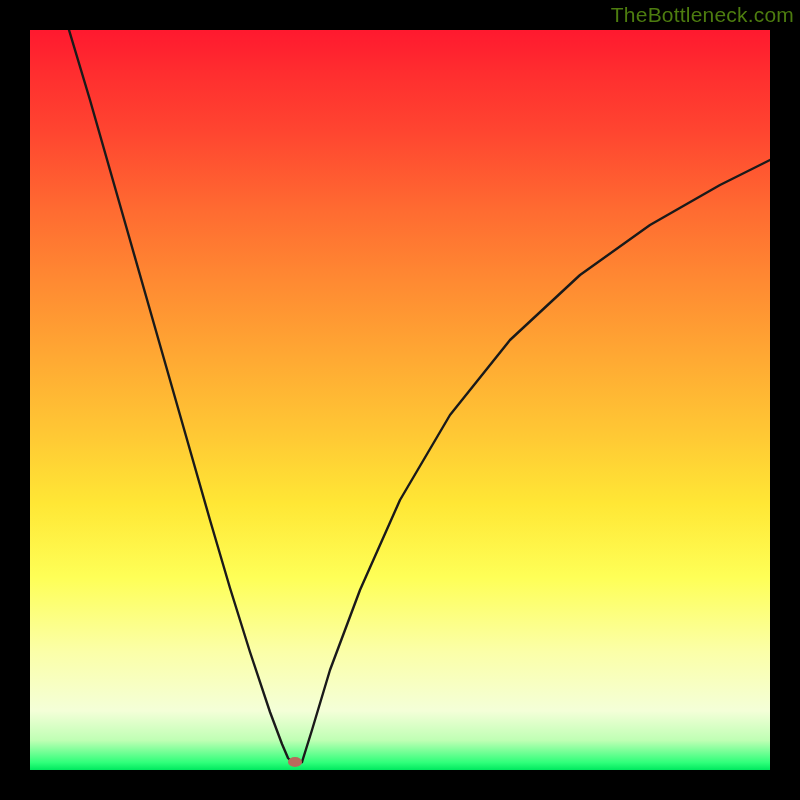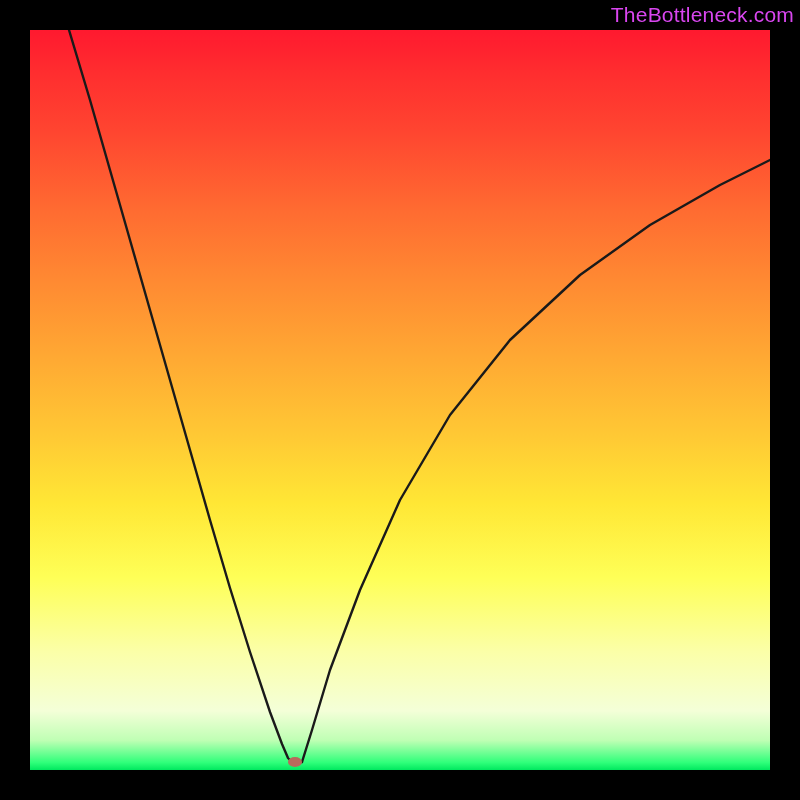--- a/index.html
+++ b/index.html
@@ -8,21 +8,21 @@
     height: 800px;
     background: #000;
     position: relative;
     font-family: Arial, Helvetica, sans-serif;
     overflow: hidden;
   }
   .watermark {
     position: absolute;
     top: 3px;
     right: 6px;
-    color: #d946ef;
+    color: #4d7c0f;
     font-size: 21px;
     letter-spacing: 0.2px;
     z-index: 20;
   }
   .plot-area {
     position: absolute;
     left: 30px;
     top: 30px;
     width: 740px;
     height: 740px;

